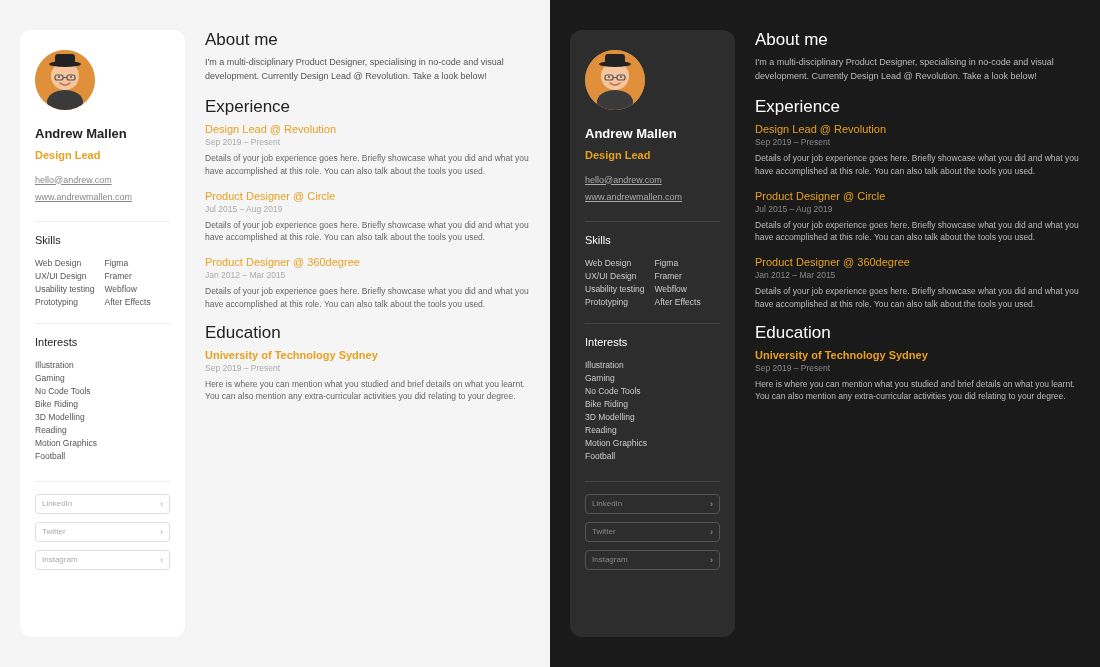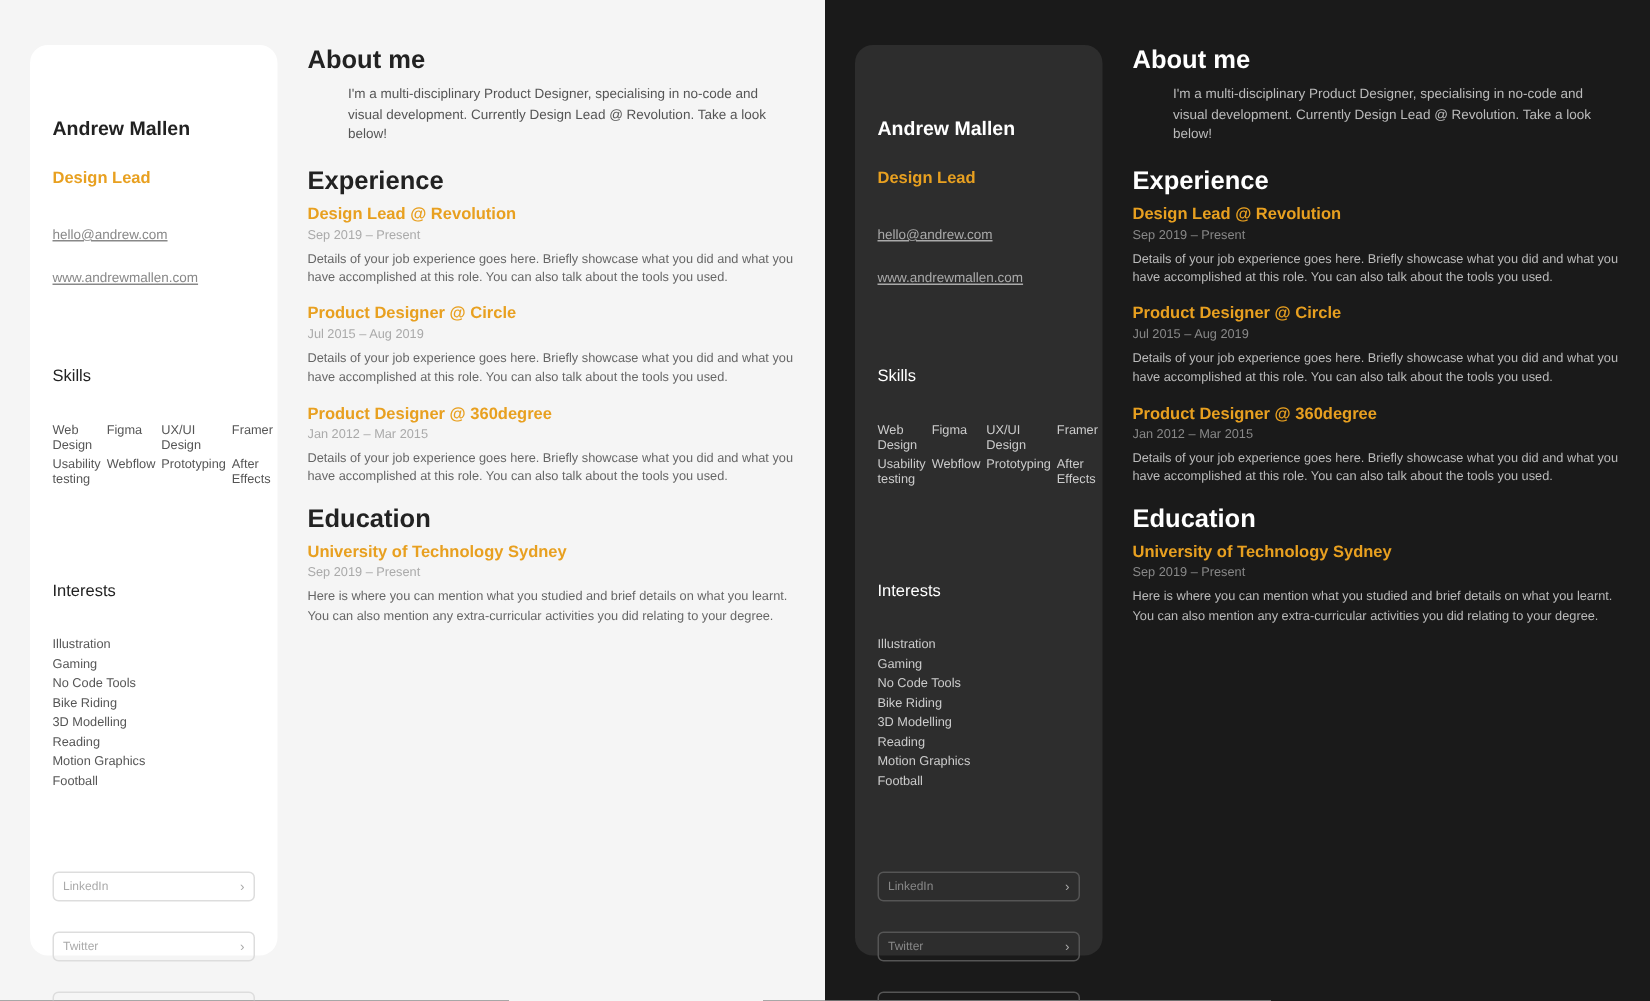--- a/index.html
+++ b/index.html
@@ -35,21 +35,21 @@
 
     
     .sidebar-card {
       width: 165px;
       min-width: 165px;
       background: #fff;
       border-radius: 12px;
       padding: 20px 15px;
       display: flex;
       flex-direction: column;
-      gap: 16px;
+      gap: 4px;
     }
 
     .panel-dark .sidebar-card {
       background: #2d2d2d;
     }
 
     .avatar-wrap {
       width: 60px;
       height: 60px;
       border-radius: 50%;
@@ -114,23 +114,23 @@
       color: #222;
       margin-bottom: 8px;
     }
 
     .panel-dark .sidebar-section-title {
       color: #fff;
     }
 
     .skills-grid {
       display: grid;
-      grid-template-columns: 1fr 1fr 1fr 1fr;
+      grid-template-columns: 1fr 1fr;
       gap: 3px 4px;
-      margin-bottom: 12px;
+      margin-bottom: 0;
     }
 
     .skill-item {
       font-size: 8.5px;
       color: #555;
     }
 
     .panel-dark .skill-item {
       color: #ccc;
     }
@@ -180,44 +180,43 @@
     }
 
     
     .main-content {
       flex: 1;
       overflow: hidden;
     }
 
     .section-heading {
       font-size: 17px;
-      font-weight: 700;
+      font-weight: 400;
       color: #222;
       margin-bottom: 6px;
     }
 
     .panel-dark .section-heading {
       color: #fff;
     }
 
     .about-text {
       font-size: 9px;
       color: #555;
       line-height: 1.5;
       margin-bottom: 14px;
-      margin-left: 27px;
     }
 
     .panel-dark .about-text {
       color: #bbb;
     }
 
     .job-title-link {
       font-size: 11px;
-      font-weight: 700;
+      font-weight: 400;
       color: #e8a020;
       margin-bottom: 2px;
     }
 
     .job-dates {
       font-size: 8.5px;
       color: #aaa;
       margin-bottom: 5px;
     }
 

